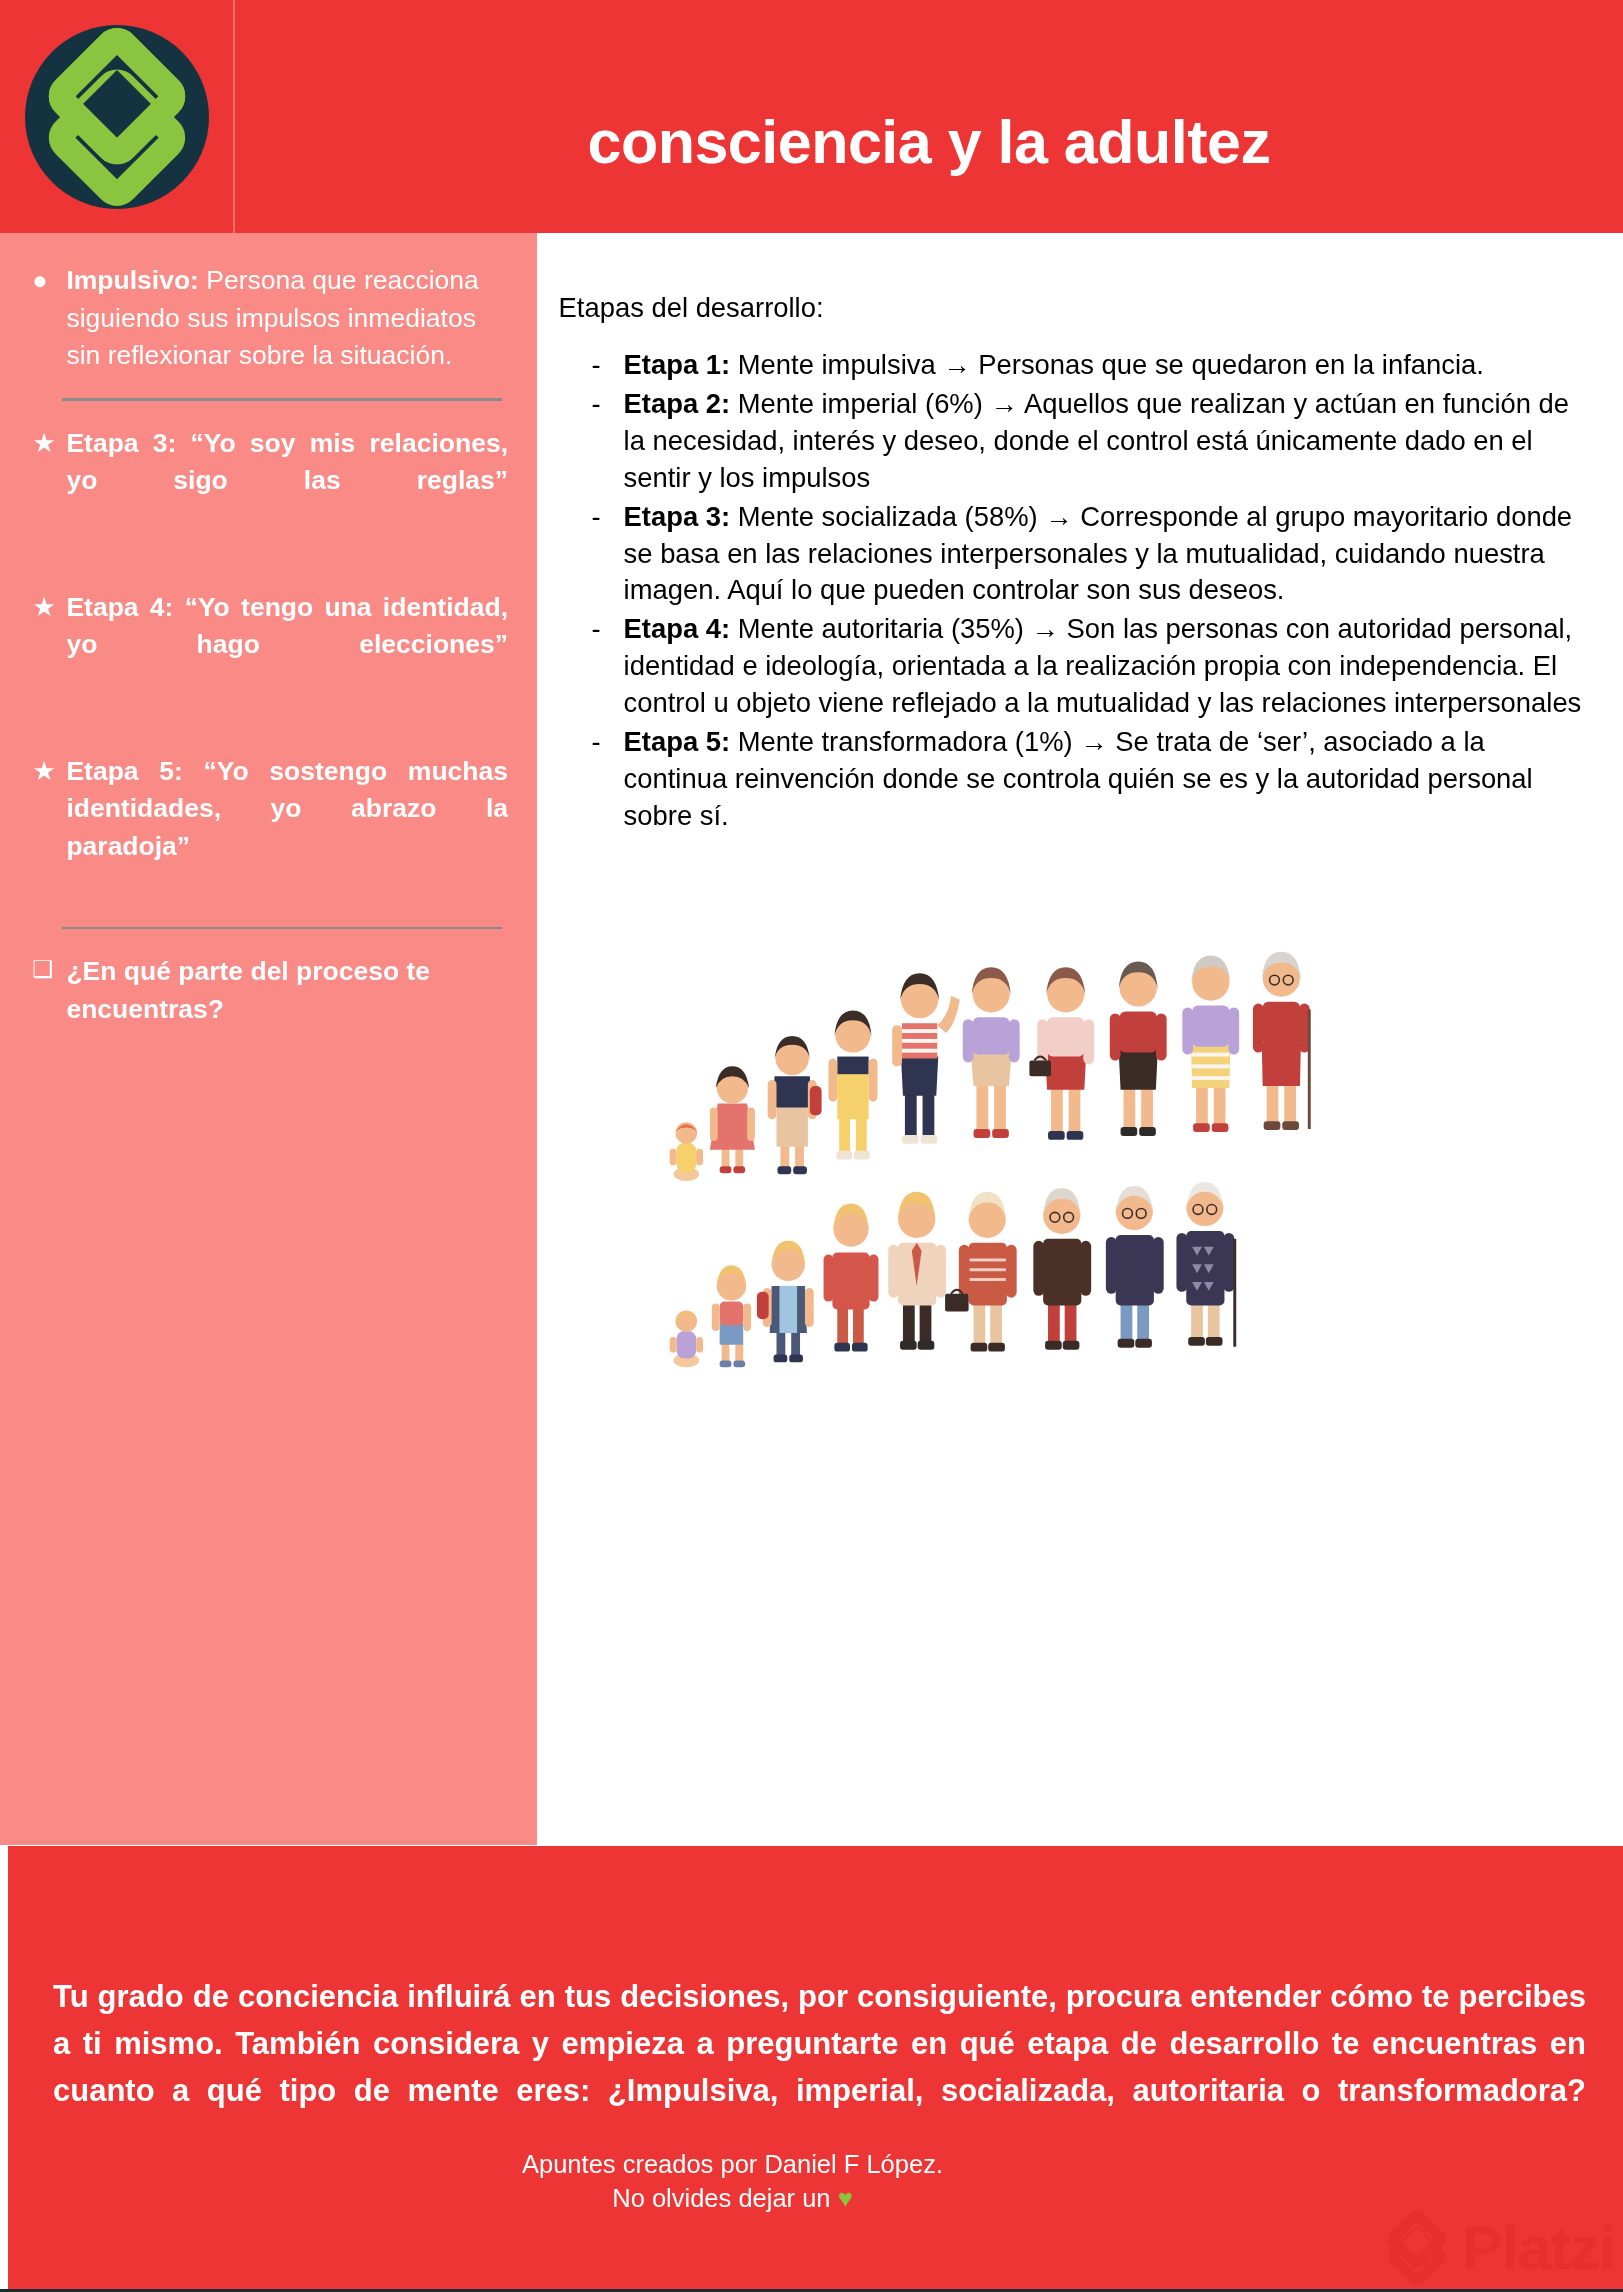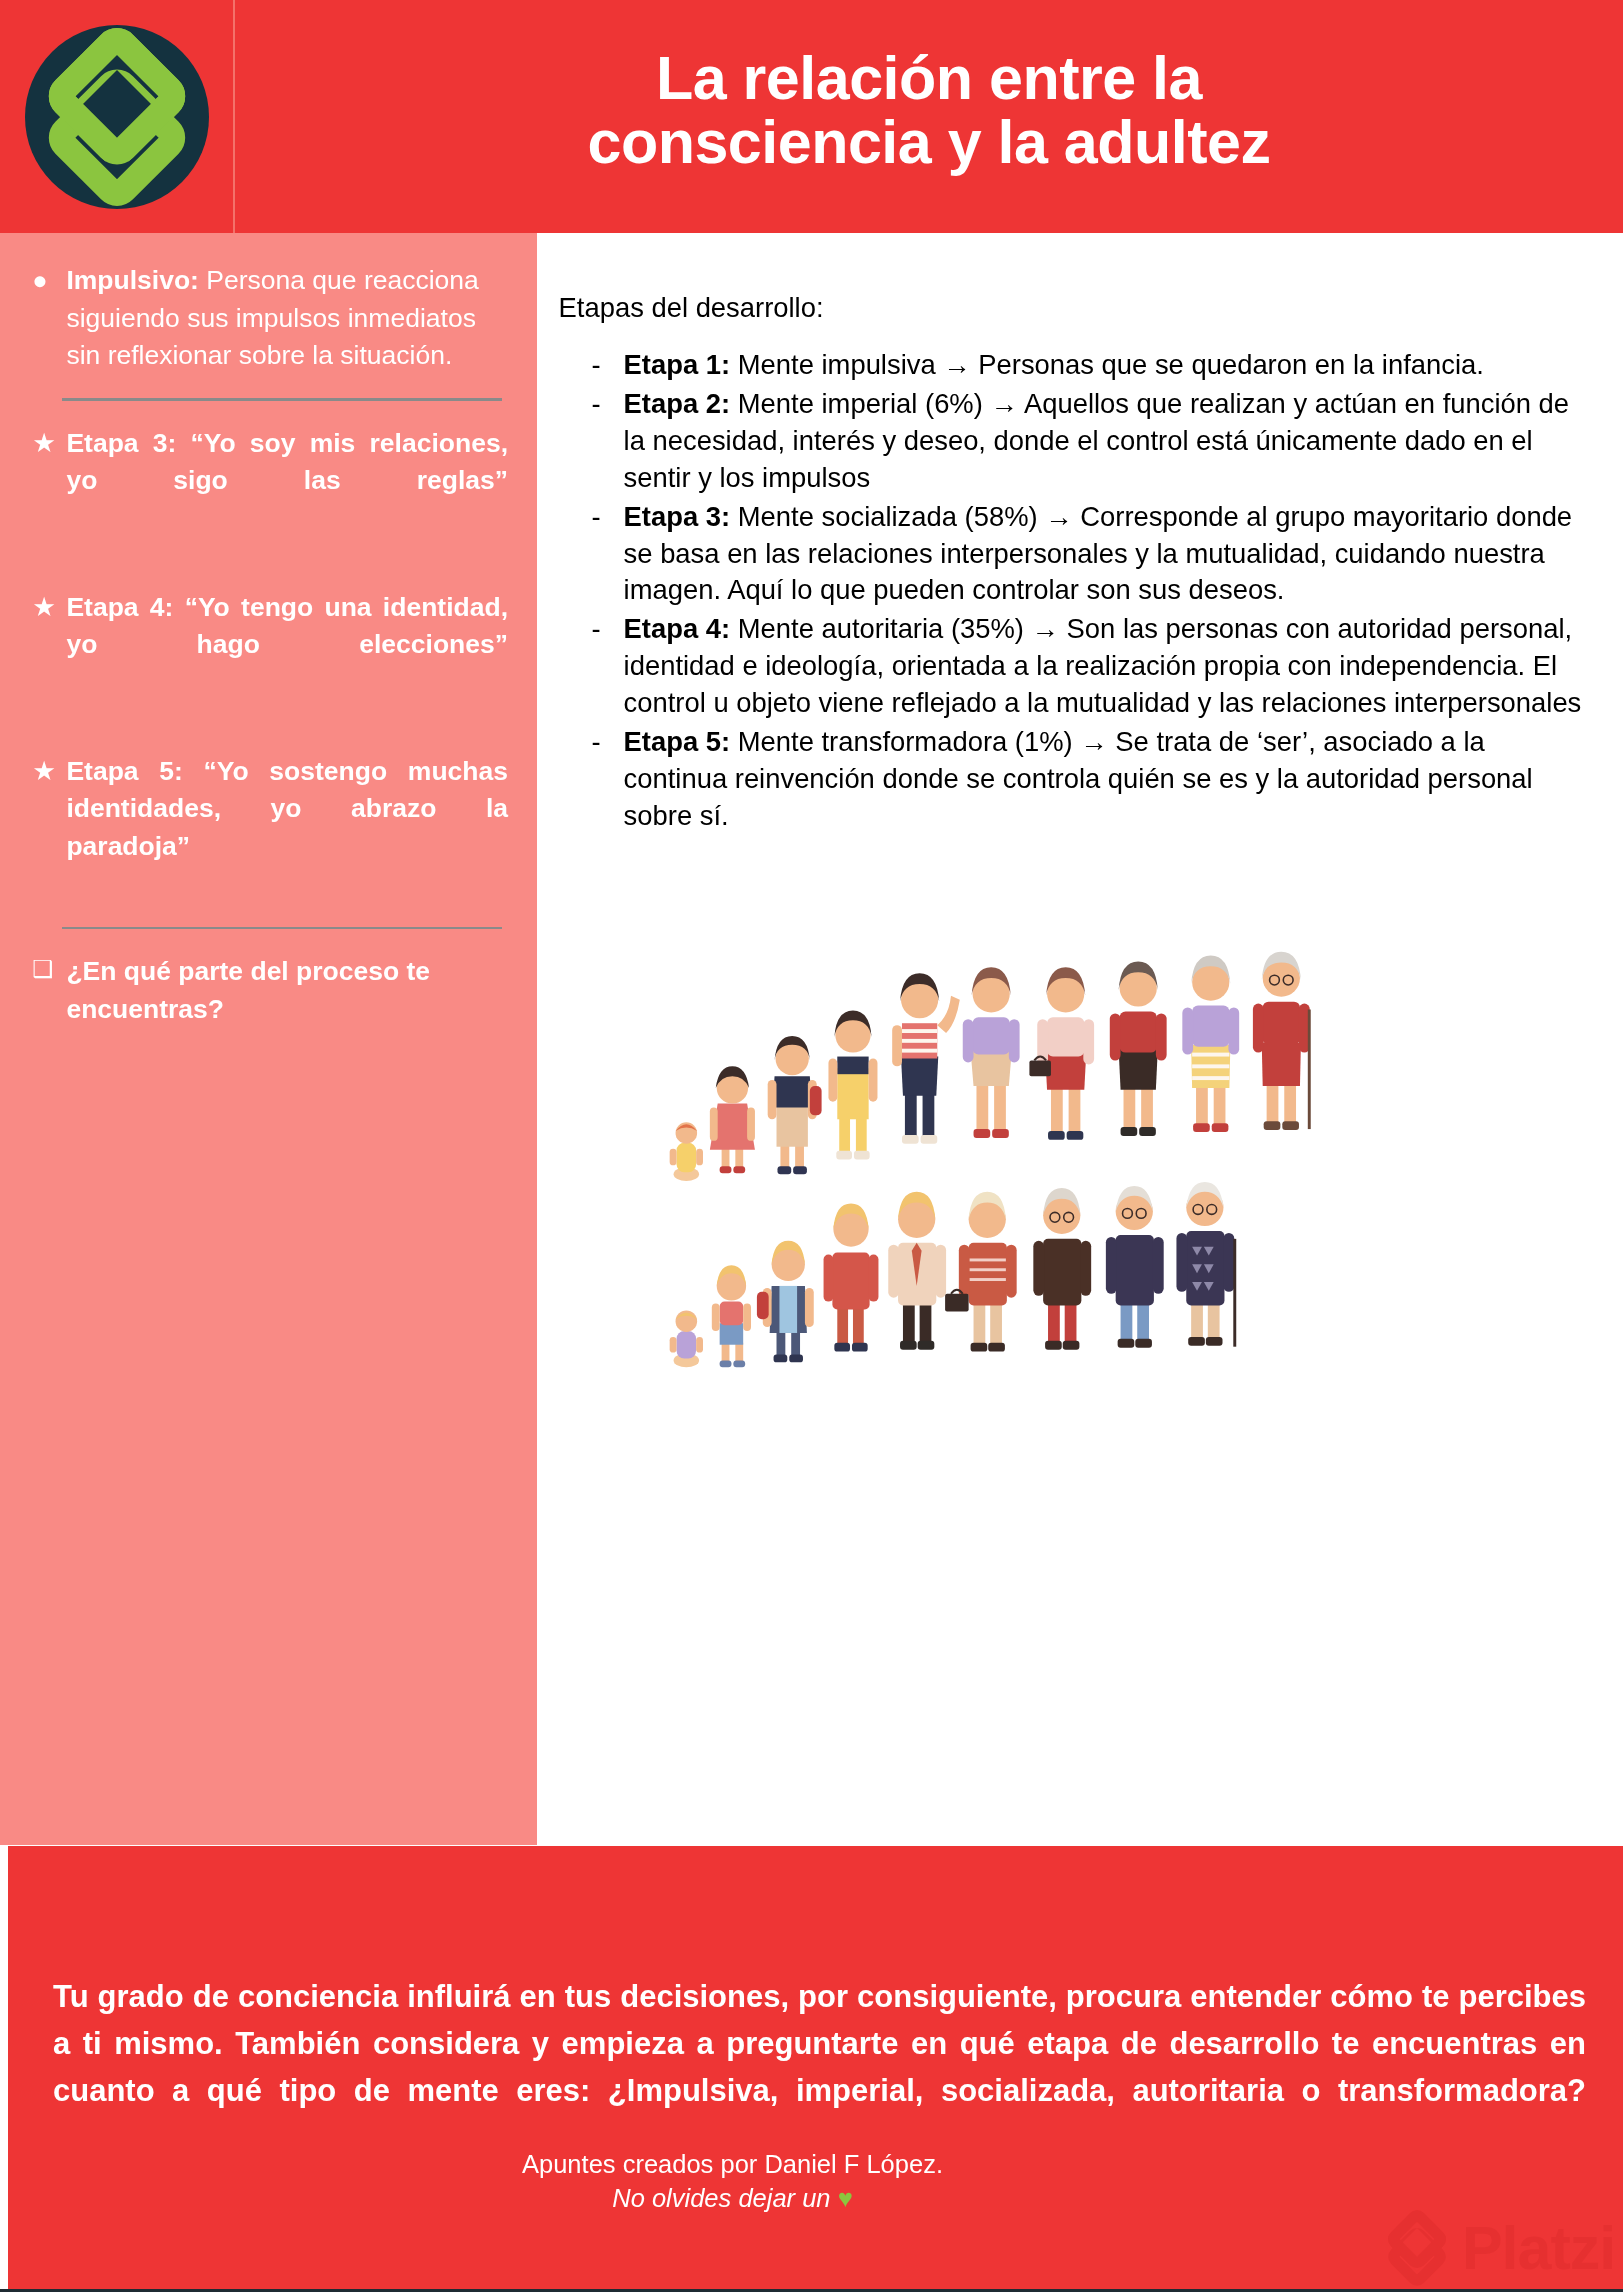--- a/index.html
+++ b/index.html
@@ -186,21 +186,21 @@
 
   .credits {
     position: absolute;
     left: 0; top: 2147px;
     width: 1465px;
     text-align: center;
     color: #ffffff;
     font-size: 25.5px;
     line-height: 1.35;
   }
-  .credits .line2 { font-style: italic; }
+  .credits .line2 { }
   .heart { color: #8bc53f; }
 
   .watermark {
     position: absolute;
     right: 7.8px;
     bottom: 5.9px;
     display: flex;
     align-items: center;
     opacity: 0.55;
   }
@@ -235,21 +235,21 @@
             <rect x="-34" y="-34" width="74" height="74" fill="#14323f"></rect>
             <rect x="-58" y="-58" width="86" height="86" rx="10" ry="10" fill="none" stroke="#8bc53f" stroke-width="26"></rect>
           </g>
         </svg>
       </div>
     </div>
 
 
     <div class="title-block">
       <h1 class="main-title">
-        <span>La relación entre la</span><br>
+        <br>
         <span>consciencia y la adultez</span>
       </h1>
     </div>
   </div>
 
   <div class="body-area">
 
     <aside class="sidebar">
 
       <div class="s-item">

